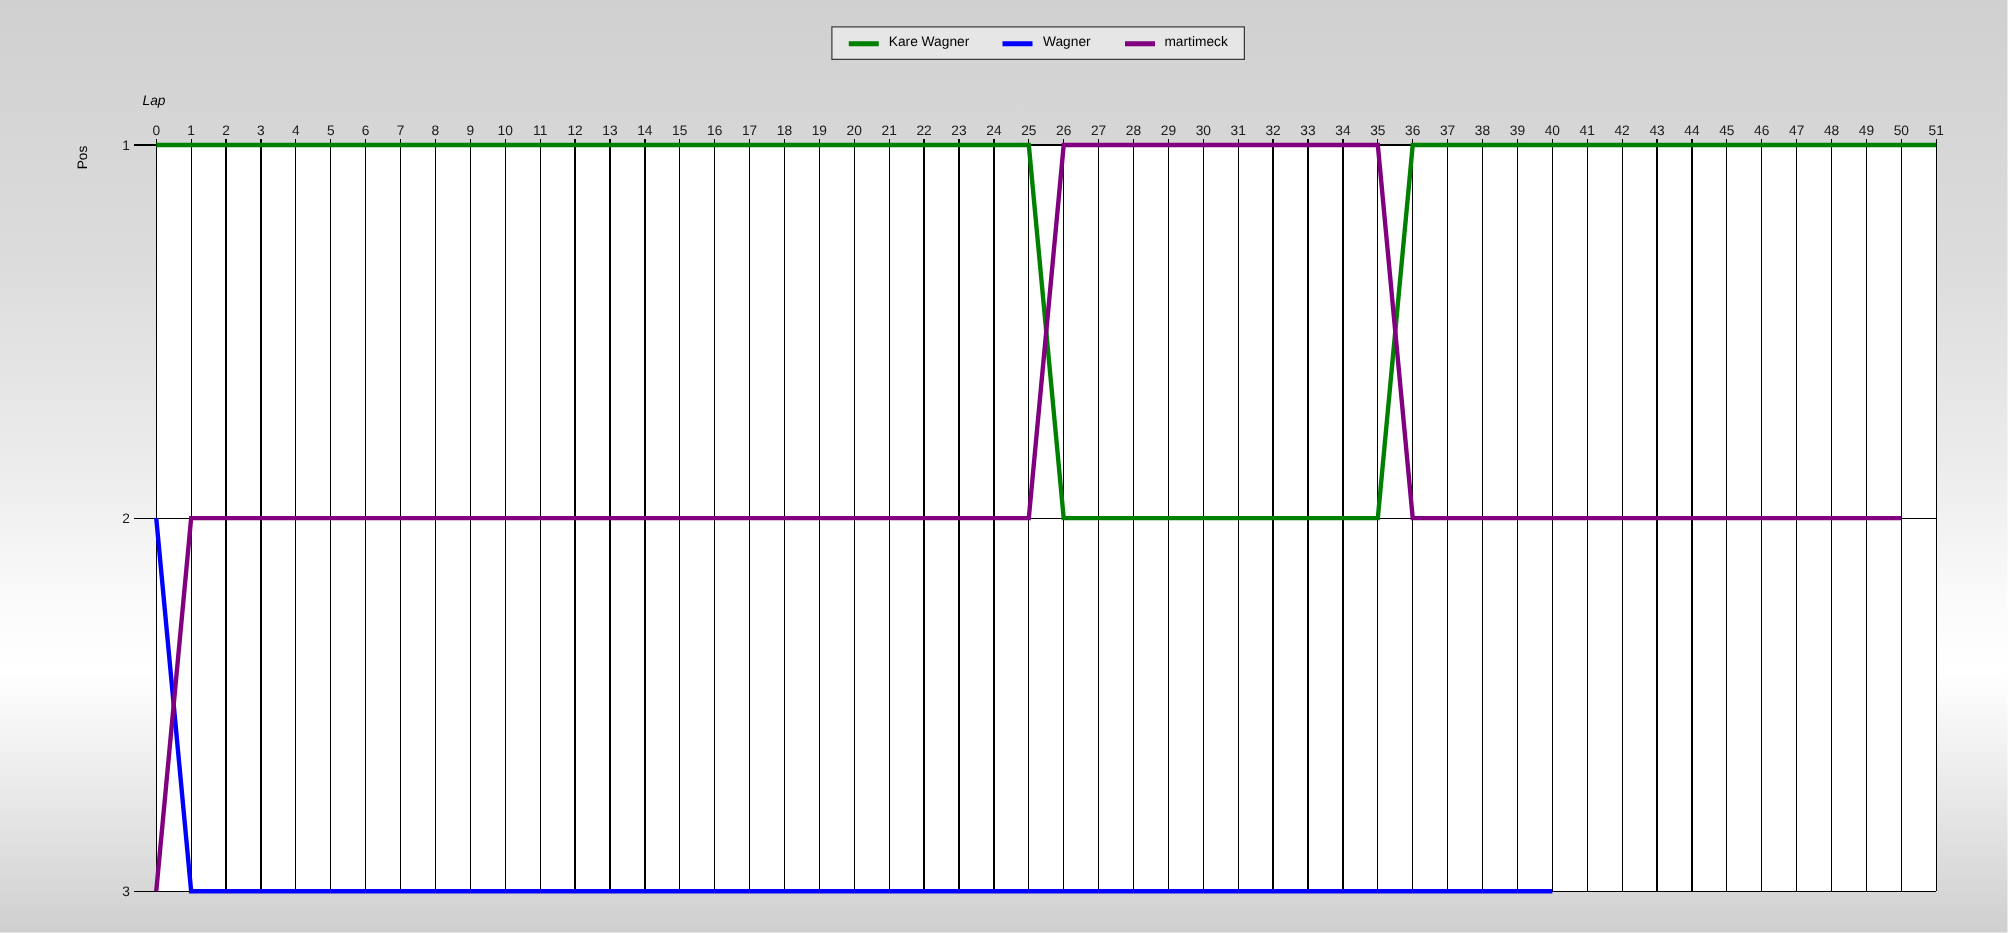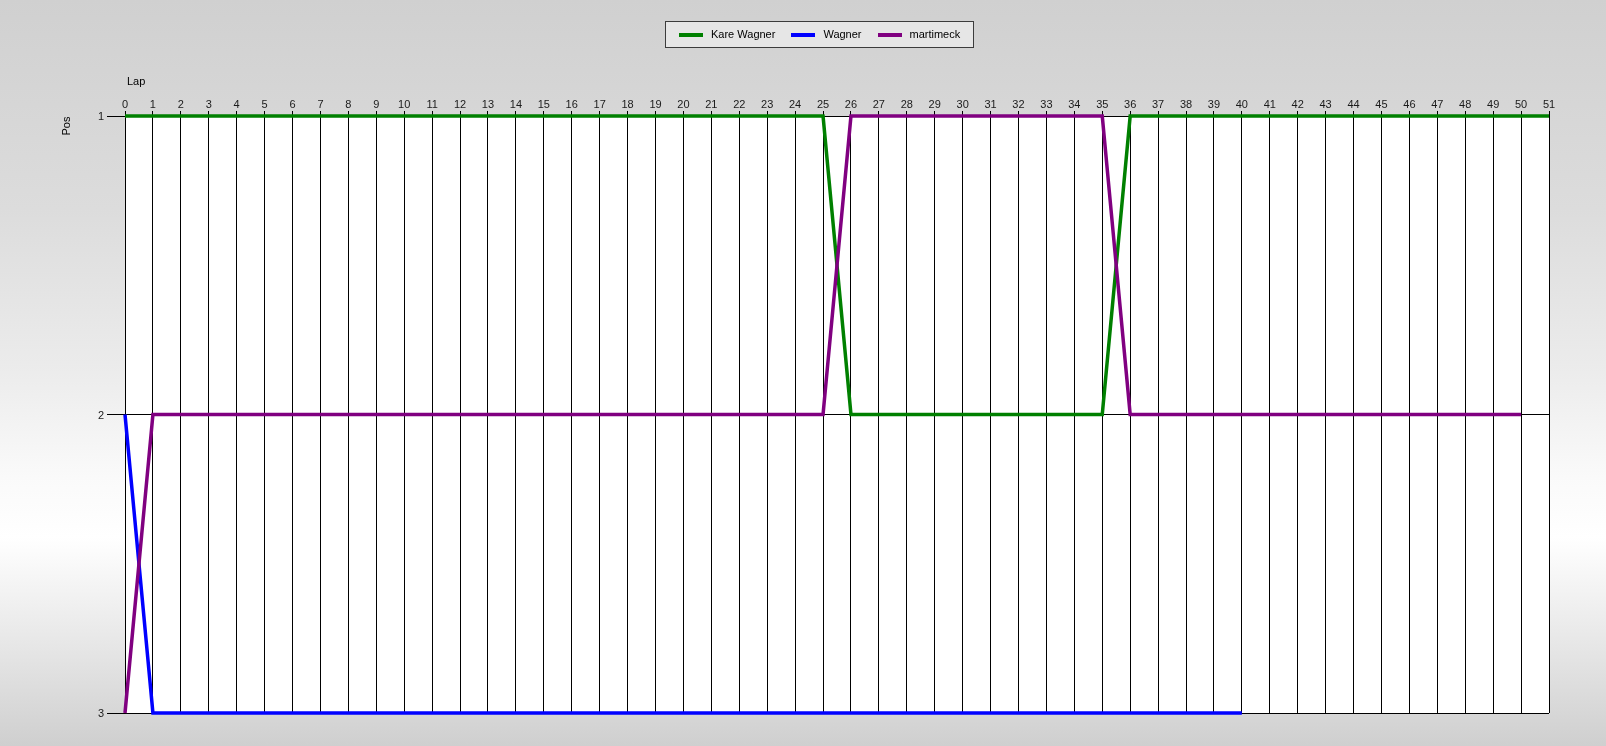--- a/index.html
+++ b/index.html
@@ -10,25 +10,25 @@
   .stage{
     position:relative;width:1606px;height:746px;
     background:linear-gradient(180deg,
       #d0d0d0 0%, #dcdcdc 28%, #ececec 50%,
       #fafafa 64%, #ffffff 72%, #e4e4e4 88%, #cfcfcf 100%);
   }
   #chart{position:absolute;left:0;top:0;}
   .axis-title{
     position:absolute;font-size:11px;color:#000;white-space:nowrap;
   }
-  .axis-title.lap{left:127px;top:75px;}
+  .axis-title.lap{left:114px;top:75px;font-style:italic;}
   .axis-title.pos{left:57px;top:120px;transform:rotate(-90deg);}
   .legend{
     position:absolute;top:21px;left:665px;height:27px;
-    display:flex;align-items:center;gap:16px;padding:0 13px;
+    display:flex;align-items:center;gap:27px;padding:0 13px;
     background:#e6e6e6;border:1px solid #3c3c3c;box-sizing:border-box;
   }
   .legend-item{display:flex;align-items:center;}
   .legend-swatch{display:inline-block;width:24px;height:4px;margin-right:8px;}
   .legend-label{font-size:11px;color:#000;line-height:1;}
 </style>
 </head>
 <body>
 
 <div class="stage">

